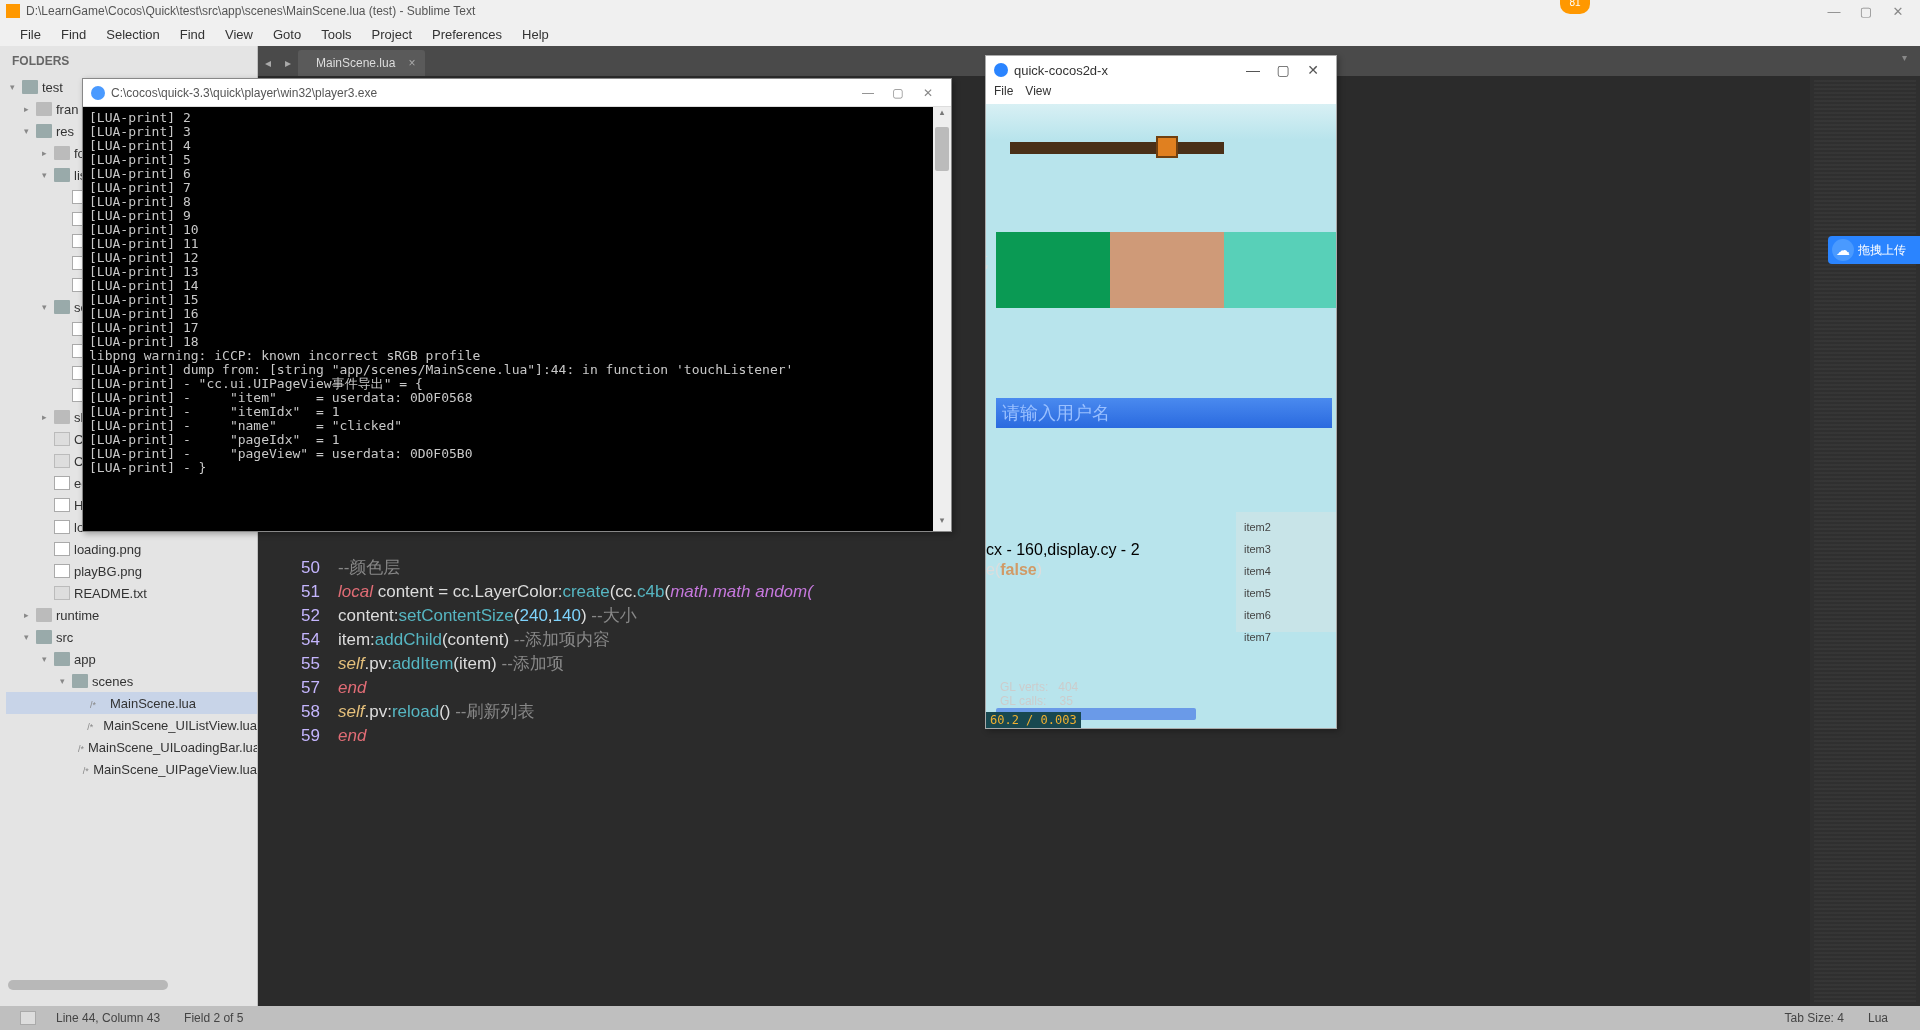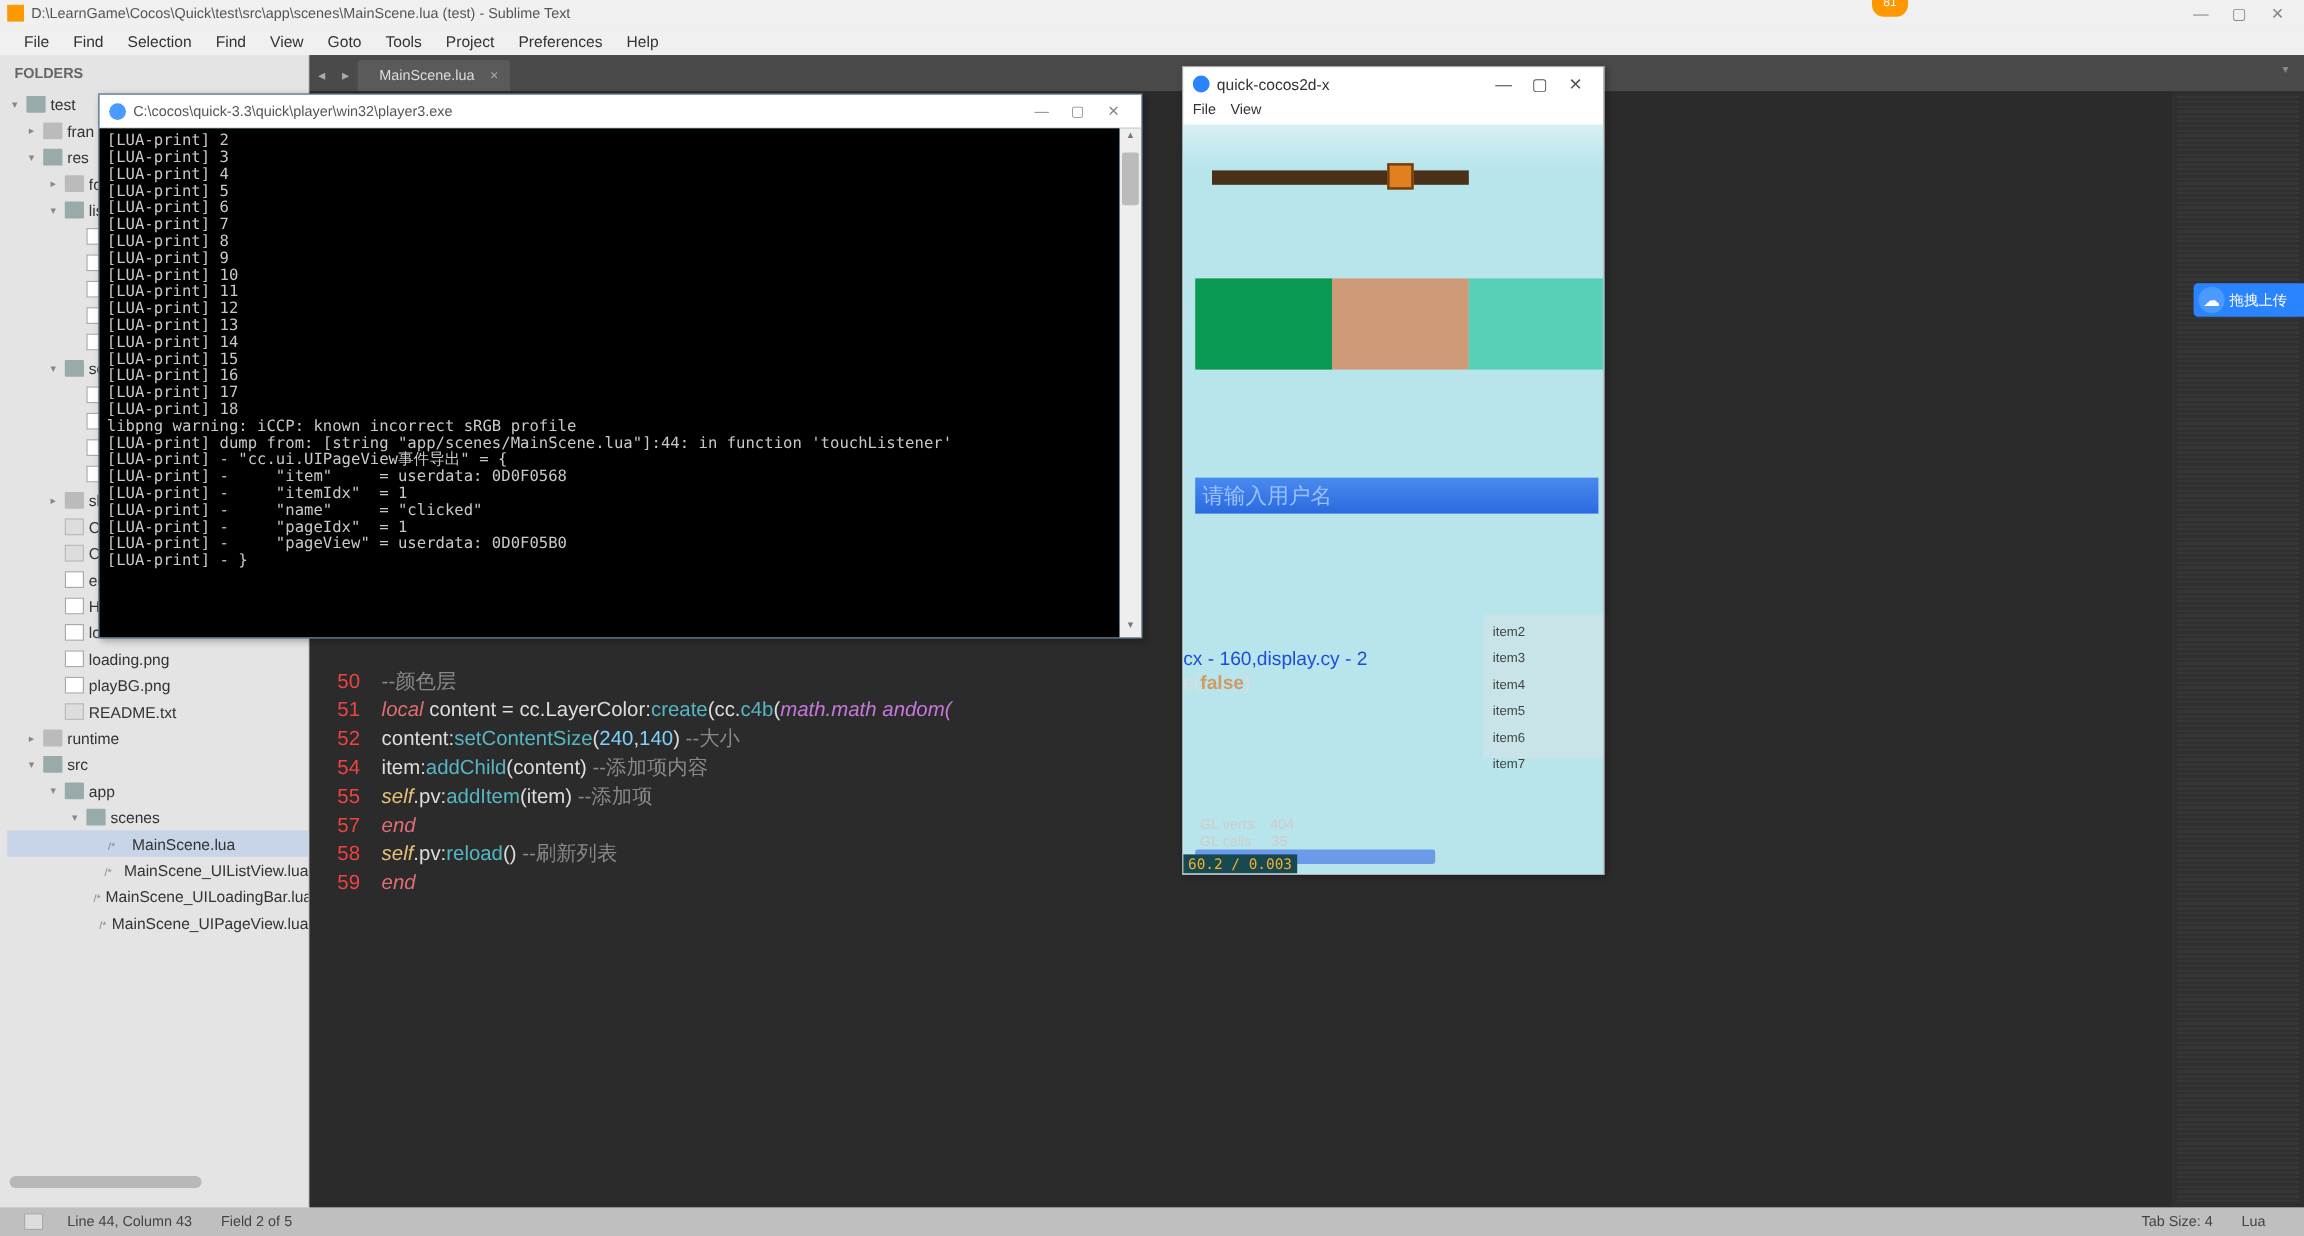--- a/index.html
+++ b/index.html
@@ -38,21 +38,21 @@
 .editor-area { flex: 1; position: relative; background: #3a3a3a; }
 .tab-strip { height: 30px; background: #4a4a4a; display: flex; align-items: flex-end; }
 .tab-strip .navbtn { width: 20px; text-align: center; color: #aaa; font-size: 12px; padding-bottom: 6px; }
 .tab { background: #5a5a5a; color: #ddd; padding: 6px 30px 6px 18px; font-size: 12px; position: relative; border-radius: 3px 3px 0 0; }
 .tab .close { position: absolute; right: 10px; top: 6px; color: #aaa; }
 .tab-menu-btn { position: absolute; right: 4px; top: 6px; width: 14px; height: 14px; color: #888; font-size: 10px; }
 
 .code-scroll { position: absolute; left: 0; top: 30px; right: 110px; bottom: 0; background: #2b2b2b; overflow: hidden; }
 .code { font-family: Consolas, monospace; font-size: 17px; line-height: 24px; color: #ddd; padding-top: 480px; }
 .code .line { display: flex; }
-.code .gutter { width: 60px; text-align: right; padding-right: 18px; color: #ef4444; }
+.code .gutter { width: 60px; text-align: right; padding-right: 18px; color: #c4b5fd; margin-left: 20px; }
 .tok-comment { color: #888; }
 .tok-kw { color: #e06c75; font-style: italic; }
 .tok-self { color: #e5c07b; font-style: italic; }
 .tok-num { color: #7dd3fc; }
 .tok-fn { color: #56b6c2; }
 .tok-var { color: #ddd; }
 .tok-false { color: #d19a66; font-weight: bold; }
 .tok-math { color: #c678dd; font-style: italic; }
 
 
@@ -63,21 +63,21 @@
 .upload-widget { position: absolute; right: 0; top: 236px; width: 92px; height: 28px; background: #2a84ff; color: #fff; font-size: 12px; display: flex; align-items: center; border-radius: 4px 0 0 4px; }
 .upload-widget .uicon { width: 22px; height: 22px; background: #4a9aff; border-radius: 50%; margin: 0 4px; display: flex; align-items: center; justify-content: center; font-size: 14px; }
 
 
 .statusbar { height: 24px; background: #bfbfbf; display: flex; align-items: center; font-size: 12px; color: #444; padding: 0 20px; }
 .statusbar .sbicon { width: 16px; height: 14px; background: #ddd; border: 1px solid #aaa; margin-right: 8px; }
 .statusbar .spacer { flex: 1; }
 .statusbar span { padding: 0 12px; }
 
 
-.console-win { position: absolute; left: 82px; top: 78px; width: 870px; height: 454px; background: #0369a1; border: 1px solid #888; box-shadow: 2px 2px 6px rgba(0,0,0,.3); }
+.console-win { position: absolute; left: 82px; top: 78px; width: 870px; height: 454px; background: #7f1d1d; border: 1px solid #888; box-shadow: 2px 2px 6px rgba(0,0,0,.3); }
 .console-title { height: 28px; background: #fff; display: flex; align-items: center; padding: 0 8px; font-size: 12px; color: #555; border-bottom: 1px solid #ddd; }
 .console-title .cicon { width: 14px; height: 14px; background: #4a9aff; border-radius: 50%; margin-right: 6px; }
 .console-title .spacer { flex: 1; }
 .console-title .wb { width: 30px; text-align: center; color: #888; }
 .console-body { position: absolute; left: 0; top: 28px; right: 18px; bottom: 0; background: #000; color: #c8c8c8; font-family: Consolas, monospace; font-size: 13px; line-height: 14px; padding: 4px 6px; overflow: hidden; white-space: pre; }
 .console-scroll { position: absolute; right: 0; top: 28px; width: 18px; bottom: 0; background: #eee; }
 .console-scroll .thumb { position: absolute; left: 2px; right: 2px; top: 20px; height: 44px; background: #bbb; border-radius: 2px; }
 .console-scroll .arr { position: absolute; left: 0; right: 0; height: 16px; text-align: center; font-size: 9px; color: #777; }
 
 
@@ -444,21 +444,21 @@
     </div>
     <div class="input-box">
       <span>请输入用户名</span>
     </div>
     <div class="row2">
       <div class="tile-magenta"></div>
       <div class="tile-brown"></div>
       <div class="tile-navy"></div>
     </div>
     <div class="partial-code">
-      <div><span style="color:#1d4ed8">cx - 160,display.cy - 2</span></div>
+      <div><span style="color:#000000">cx - 160,display.cy - 2</span></div>
       <div><span style="color:#ddd">e(</span><span class="tok-false">false</span><span style="color:#ddd">)</span></div>
     </div>
     <div class="list-panel" id="game-list">
         <div>item2</div>
         <div>item3</div>
         <div>item4</div>
         <div>item5</div>
         <div>item6</div>
         <div>item7</div>
       </div>

